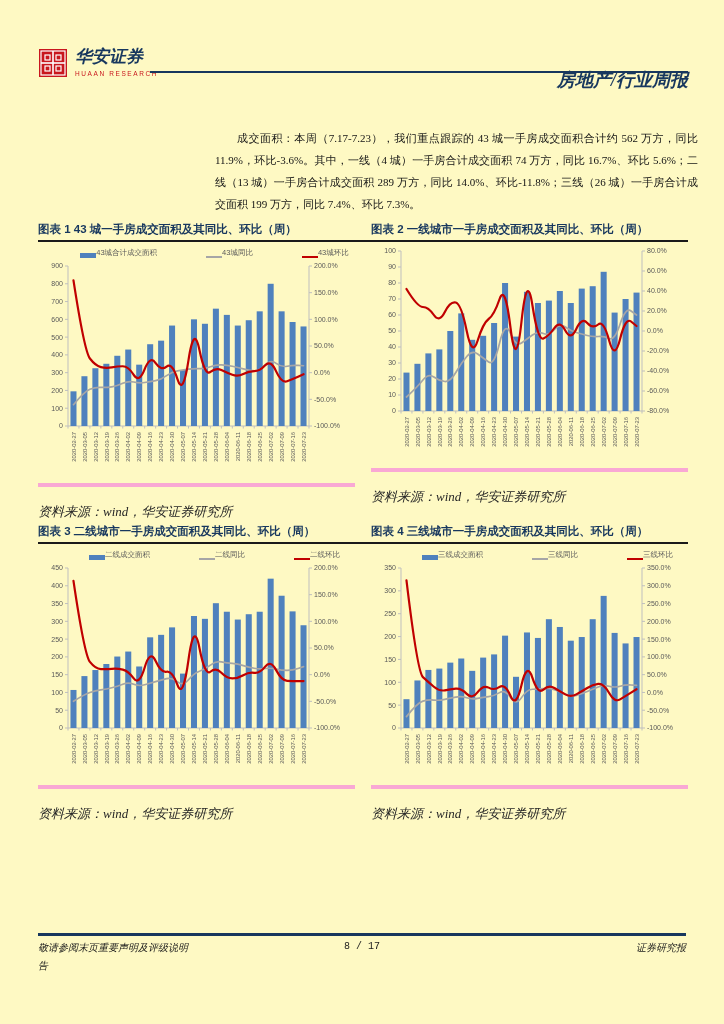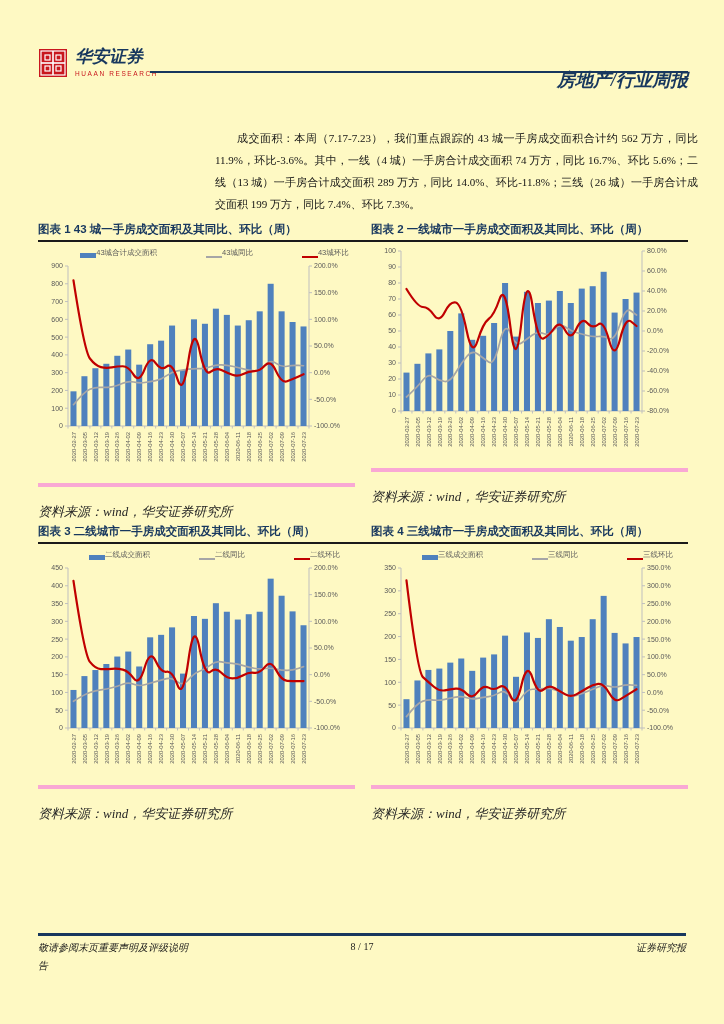--- a/index.html
+++ b/index.html
@@ -30,21 +30,21 @@
   .figure { width:317px; }
   .legend { display:flex; justify-content:center; align-items:center; gap:13px; height:15px; font-family:"Liberation Sans",sans-serif; font-size:7.5px; color:#595959; }
   .legend-item { display:flex; align-items:flex-end; gap:0;padding-left:36px; }
   .swatch-bar { width:16px; height:5px; display:inline-block; }
   .swatch-line { width:16px; height:2px; display:inline-block; }
   .chart-box svg { display:block; }
   .source { border-top:4px solid #f9a8d4; margin-top:1px; padding-top:16px; font-style:italic; font-size:13px; color:#262626; }
   
   .footer-line { position:absolute; left:38px; right:38px; top:933px; height:3px; background:#17375E; }
   .footer { position:absolute; left:38px; right:38px; top:941px; font-style:italic; font-size:10px; color:#1a1a1a; }
-  .footer-top { display:grid; grid-template-columns:1fr auto 1fr; }
+  .footer-top { display:grid; grid-template-columns:1fr auto 1fr;font-family:Liberation Mono, monospace; }
   .f-left { text-align:left; }
   .f-center { text-align:center; font-style:normal; }
   .f-right { text-align:right; }
   .footer-wrap { margin-top:4px; }
 </style>
 </head>
 <body>
 
 <div class="page">
 

